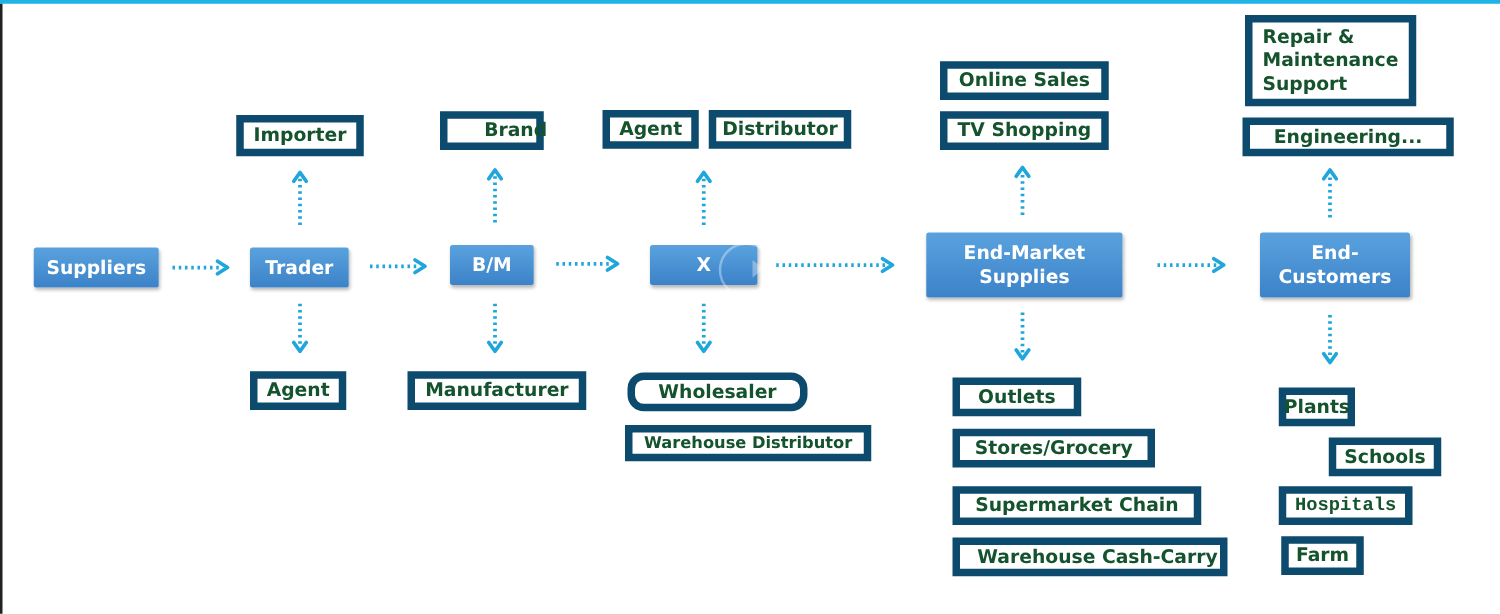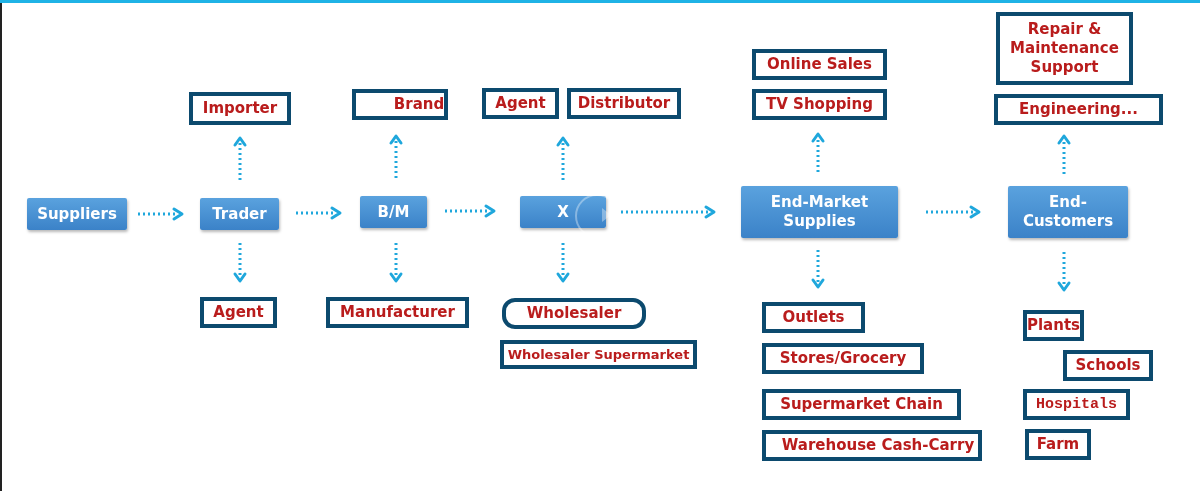--- a/index.html
+++ b/index.html
@@ -14,23 +14,23 @@
   .node {
     position: absolute; box-sizing: border-box;
     display: flex; align-items: center; justify-content: center; text-align: center;
     color: #ffffff; font-weight: bold; font-size: 15px; line-height: 19px;
     background: linear-gradient(#5aa2de, #3b82c8);
     border-radius: 2px;
     box-shadow: 1px 2px 3px rgba(0,0,0,0.28);
   }
   .leaf {
     position: absolute; box-sizing: border-box;
-    display: flex; align-items: center; justify-content: center; text-align: center;
-    border: 4px solid #0c4a6e; background: #ffffff;
-    color: #b91c1c; font-weight: bold; font-size: 15px; line-height: 19px;
+    display: flex; align-items: center; justify-content: center; text-align: left;
+    border: 6px solid #0c4a6e; background: #ffffff;
+    color: #14532d; font-weight: bold; font-size: 15px; line-height: 19px;
   }
   .leaf.small { font-size: 13px; }
 
   svg.arrows { position: absolute; left: 0; top: 0; }
 
   .play-ring {
     position: absolute; left: 575px; top: 194px; width: 44px; height: 44px;
     border-radius: 50%; border: 2px solid rgba(255,255,255,0.35); box-sizing: border-box;
   }
   .play-tri {
@@ -51,27 +51,27 @@
 <div class="node" style="left:520px;top:196px;width:86px;height:32px;">X</div>
 <div class="node" style="left:741px;top:186px;width:157px;height:52px;">End-Market Supplies</div>
 <div class="node" style="left:1008px;top:186px;width:120px;height:52px;">End-Customers</div>
 
 <div class="play-ring"></div>
 <div class="play-tri"></div>
 
 <div class="leaf" style="left:189px;top:92px;width:102px;height:33px;">Importer</div>
 <div class="leaf" style="left:200px;top:297px;width:77px;height:31px;">Agent</div>
 
-<div class="leaf" style="left:352px;top:89px;width:96px;height:31px;padding-left:38px;">Brand</div>
+<div class="leaf" style="left:352px;top:89px;width:83px;height:31px;padding-left:38px;">Brand</div>
 <div class="leaf" style="left:326px;top:297px;width:143px;height:31px;">Manufacturer</div>
 
 <div class="leaf" style="left:482px;top:88px;width:77px;height:31px;">Agent</div>
 <div class="leaf" style="left:567px;top:88px;width:114px;height:31px;">Distributor</div>
 <div class="leaf" style="left:502px;top:298px;width:144px;height:31px;border-radius:13px;">Wholesaler</div>
-<div class="leaf small" style="left:500px;top:340px;width:197px;height:29px;">Wholesaler Supermarket</div>
+<div class="leaf small" style="left:500px;top:340px;width:197px;height:29px;">Warehouse Distributor</div>
 
 <div class="leaf" style="left:752px;top:49px;width:135px;height:31px;">Online Sales</div>
 <div class="leaf" style="left:752px;top:89px;width:135px;height:31px;">TV Shopping</div>
 <div class="leaf" style="left:762px;top:302px;width:103px;height:31px;">Outlets</div>
 <div class="leaf" style="left:762px;top:343px;width:162px;height:31px;">Stores/Grocery</div>
 <div class="leaf" style="left:762px;top:389px;width:199px;height:31px;">Supermarket Chain</div>
 <div class="leaf" style="left:762px;top:430px;width:220px;height:31px;padding-left:12px;">Warehouse Cash-Carry</div>
 
 <div class="leaf" style="left:996px;top:12px;width:137px;height:73px;padding:0 8px;">Repair &amp; Maintenance Support</div>
 <div class="leaf" style="left:994px;top:94px;width:169px;height:31px;">Engineering...</div>

